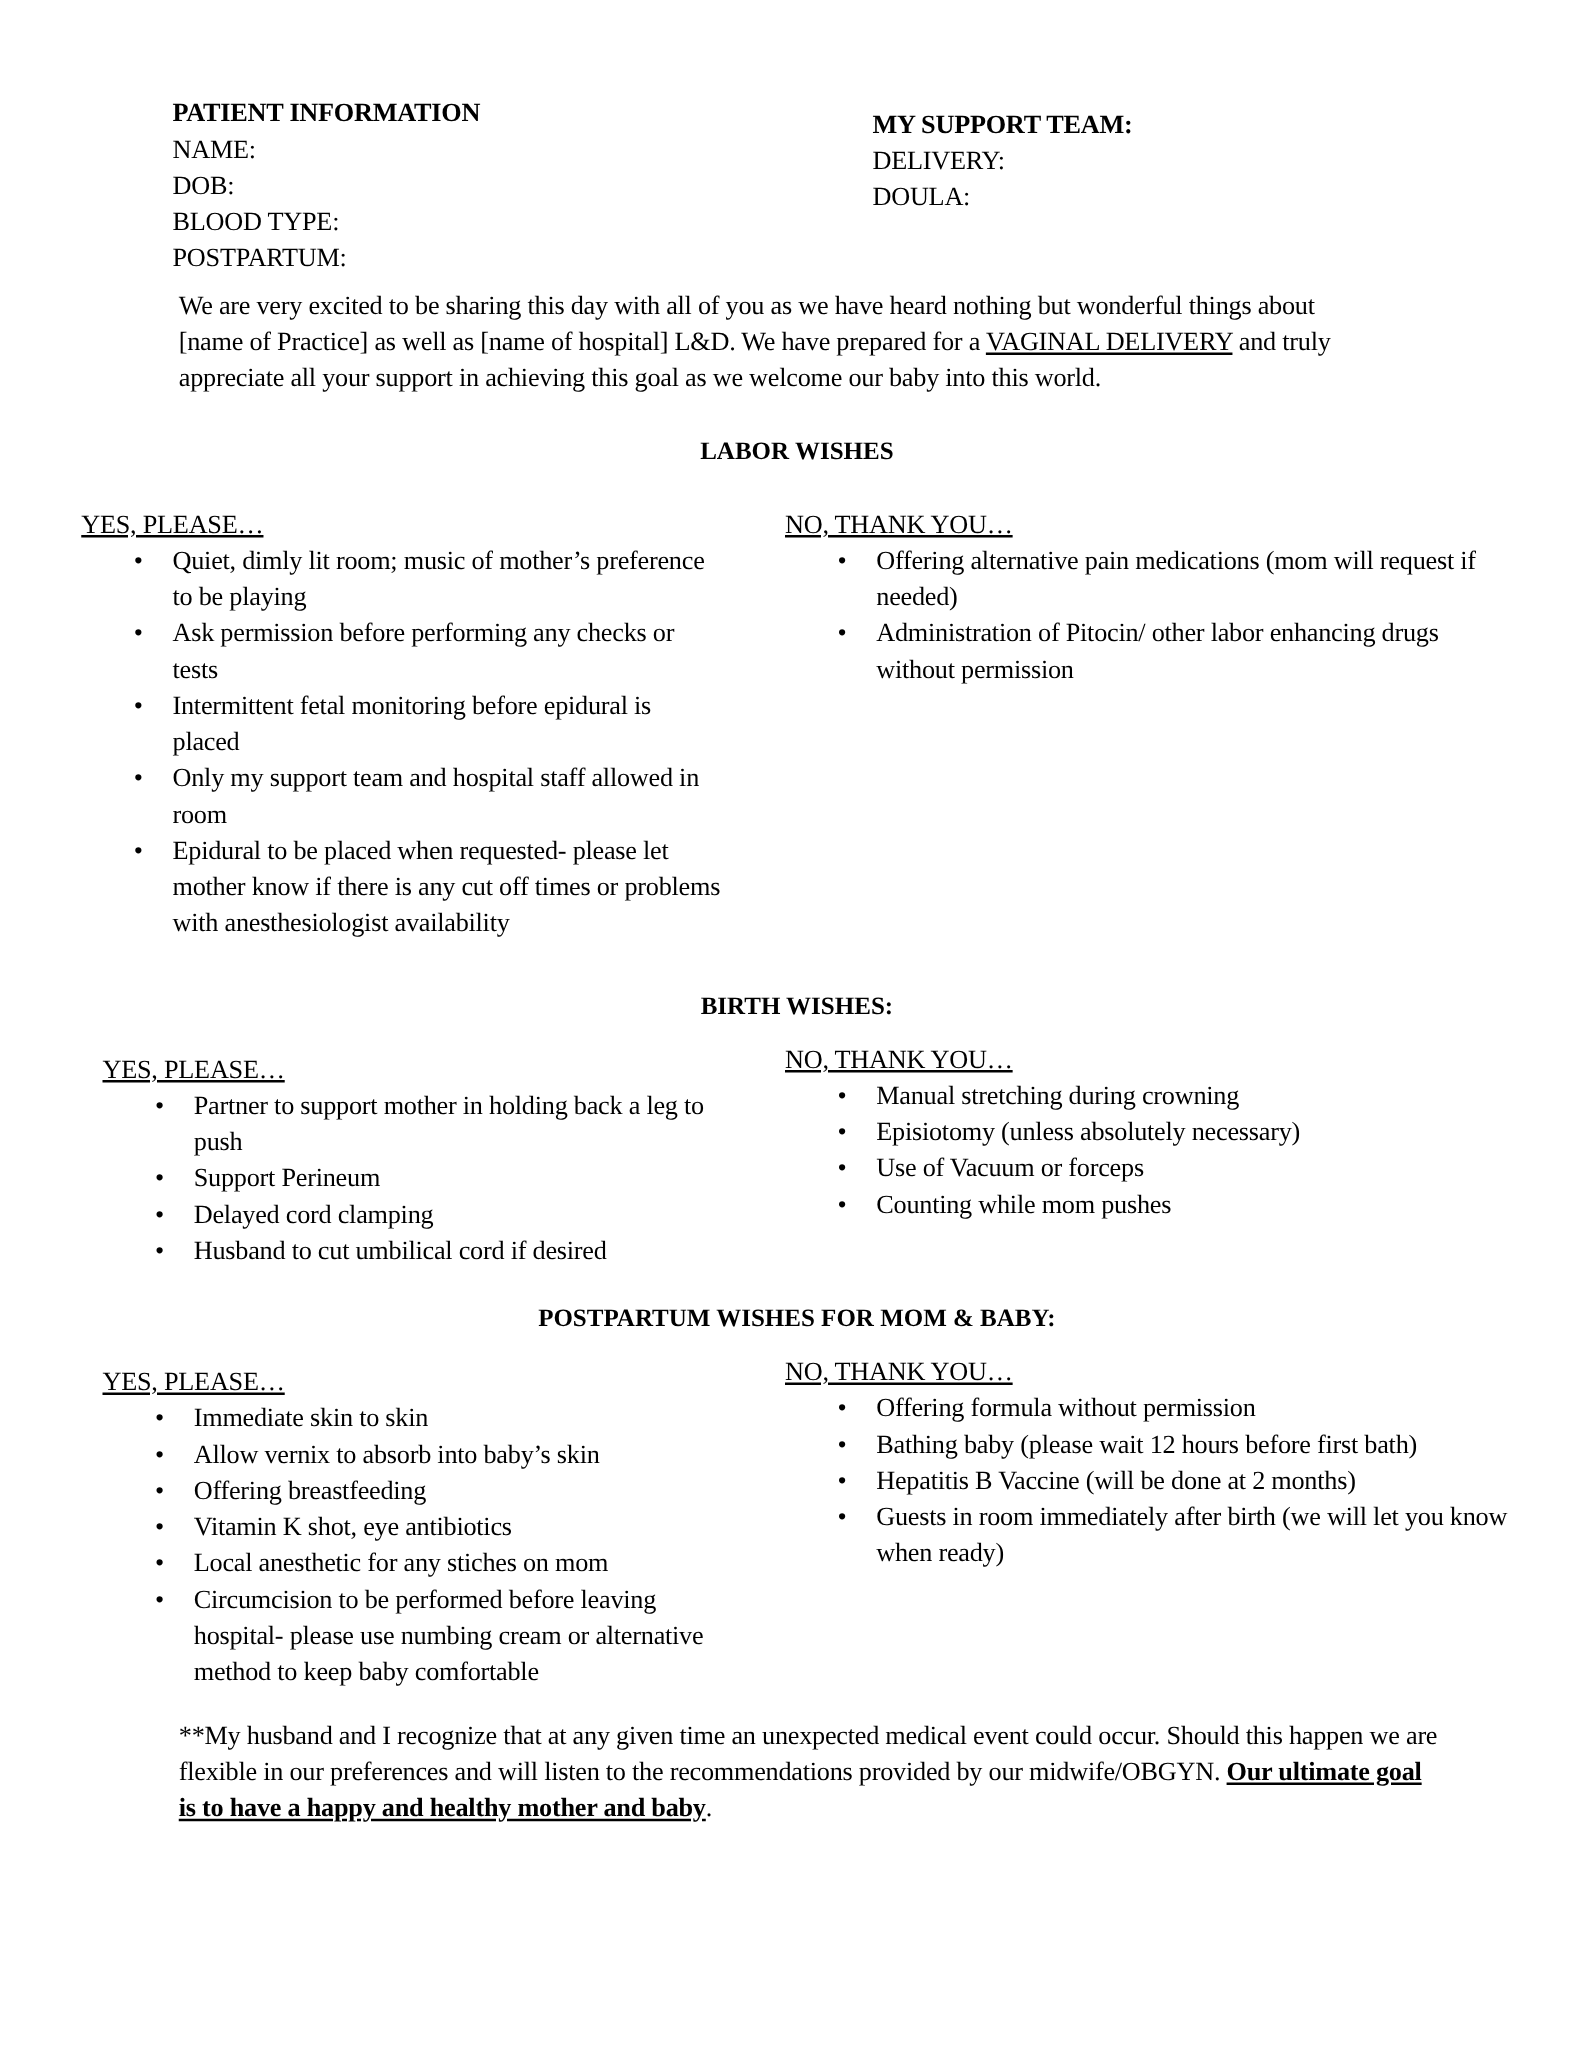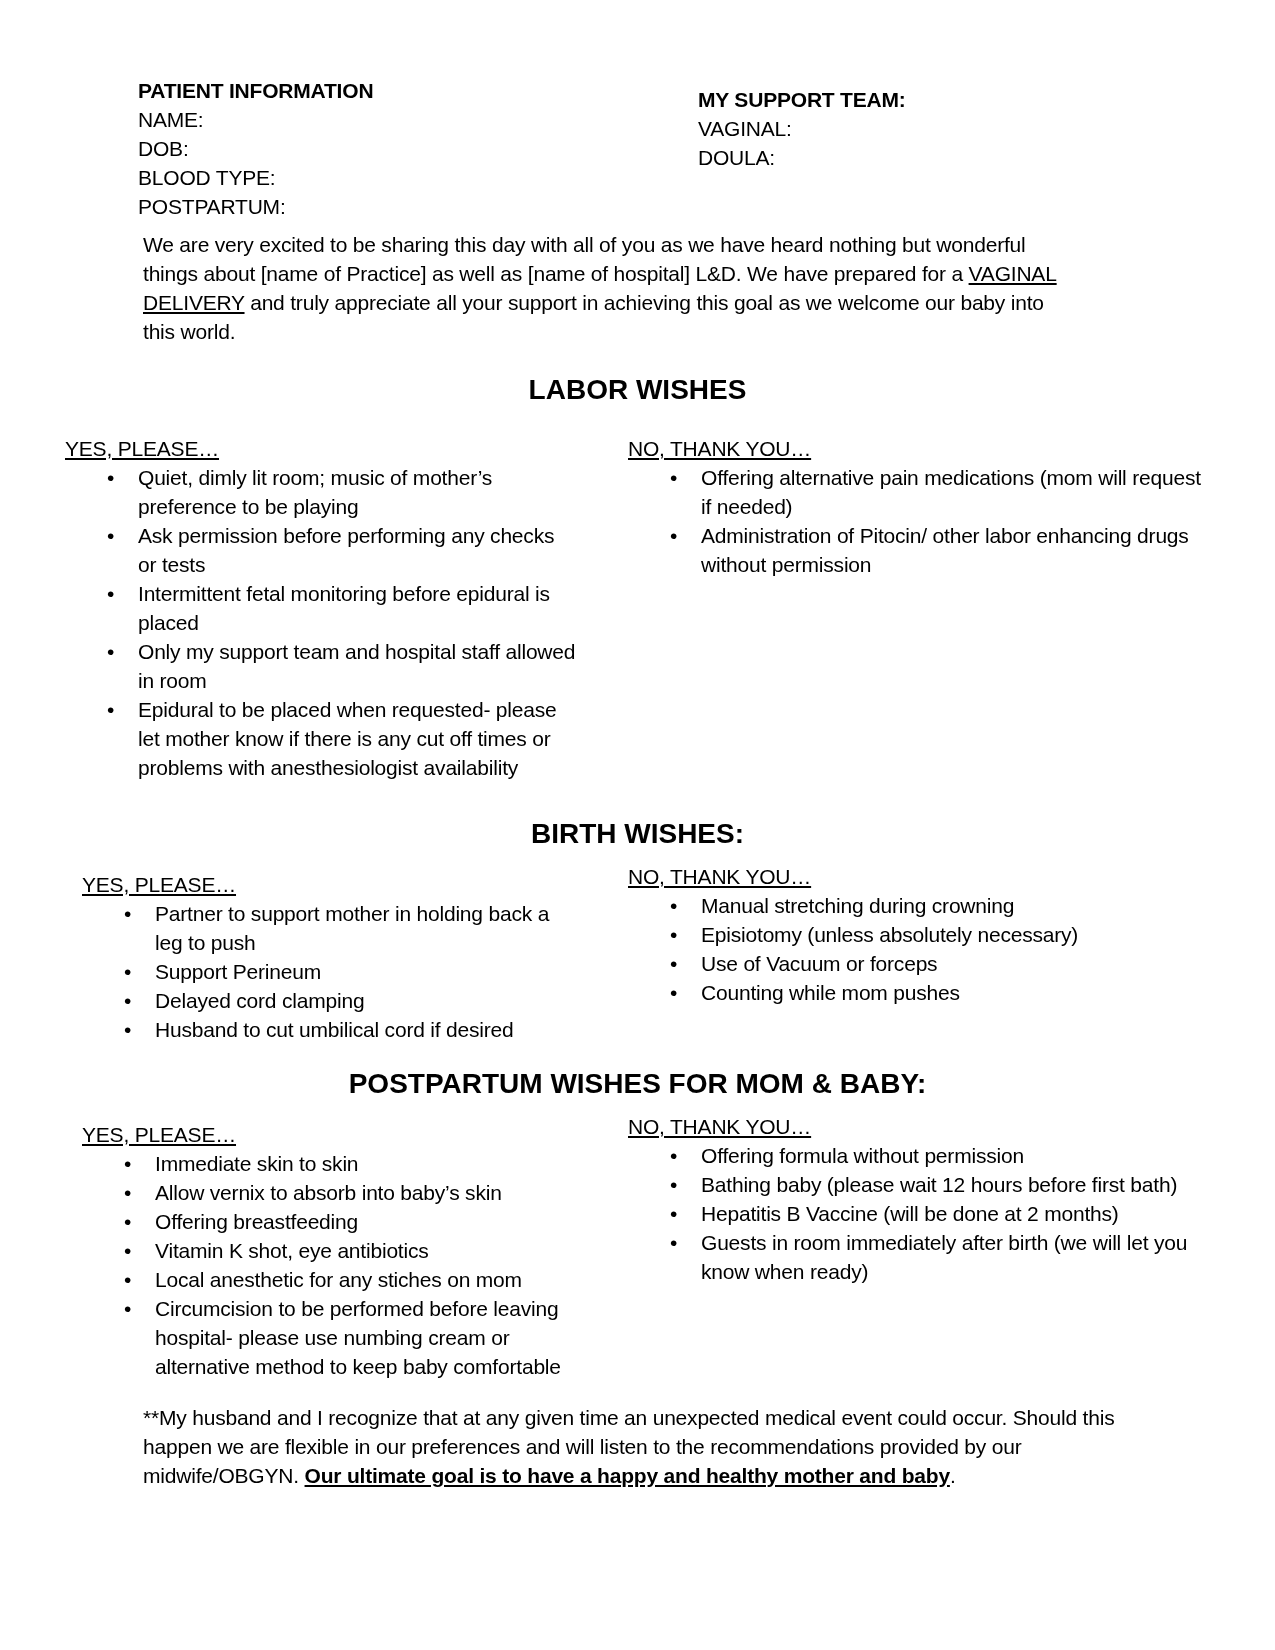--- a/index.html
+++ b/index.html
@@ -6,37 +6,37 @@
   body {
     width: 1275px;
     height: 1650px;
     color: #000000;
     font-family: "Liberation Sans", sans-serif;
     font-size: 21px;
     line-height: 29px;
     letter-spacing: -0.2px;
     overflow: hidden;
   }
-  .page { padding-top: 76px; position: relative; }
+  .page { padding-top: 76px; position: relative; font-family: Liberation Serif, serif; }
 
   
   .header-row { display: flex; }
   .patient-info { margin-left: 138px; width: 560px; }
   .support-team { margin-top: 9px; }
   .block-title { font-weight: 700; }
   ul.plain-list { list-style: none; margin: 0; padding: 0; }
 
   
   .intro { margin: 9px 0 0 143px; width: 922px; }
   .underline { text-decoration: underline; }
 
   
   .section-title {
     font-weight: 700;
-    font-size: 28px;
+    font-size: 20px;
     line-height: 36px;
     letter-spacing: 0;
     text-align: center;
   }
   .mt-labor { margin-top: 26px; }
   .mt-birth { margin-top: 34px; }
   .mt-post  { margin-top: 22px; }
 
   
   .wishes { display: grid; grid-template-columns: 578px 1fr; margin-top: 26px; }
@@ -65,21 +65,21 @@
       <ul class="plain-list">
           <li>NAME:</li>
           <li>DOB:</li>
           <li>BLOOD TYPE:</li>
           <li>POSTPARTUM:</li>
         </ul>
     </div>
     <div class="support-team">
       <div class="block-title">MY SUPPORT TEAM:</div>
       <ul class="plain-list">
-          <li>VAGINAL:</li>
+          <li>DELIVERY:</li>
           <li>DOULA:</li>
         </ul>
     </div>
   </div>
 
   <p class="intro"><span>We are very excited to be sharing this day with all of you as we have heard nothing but wonderful things about [name of Practice] as well as [name of hospital] L&amp;D. We have prepared for a </span><span class="underline">VAGINAL DELIVERY</span><span> and truly appreciate all your support in achieving this goal as we welcome our baby into this world.</span></p>
 
   <div class="section-title mt-labor">LABOR WISHES</div>
   <div class="wishes">
     <div class="col-yes indent-a">

